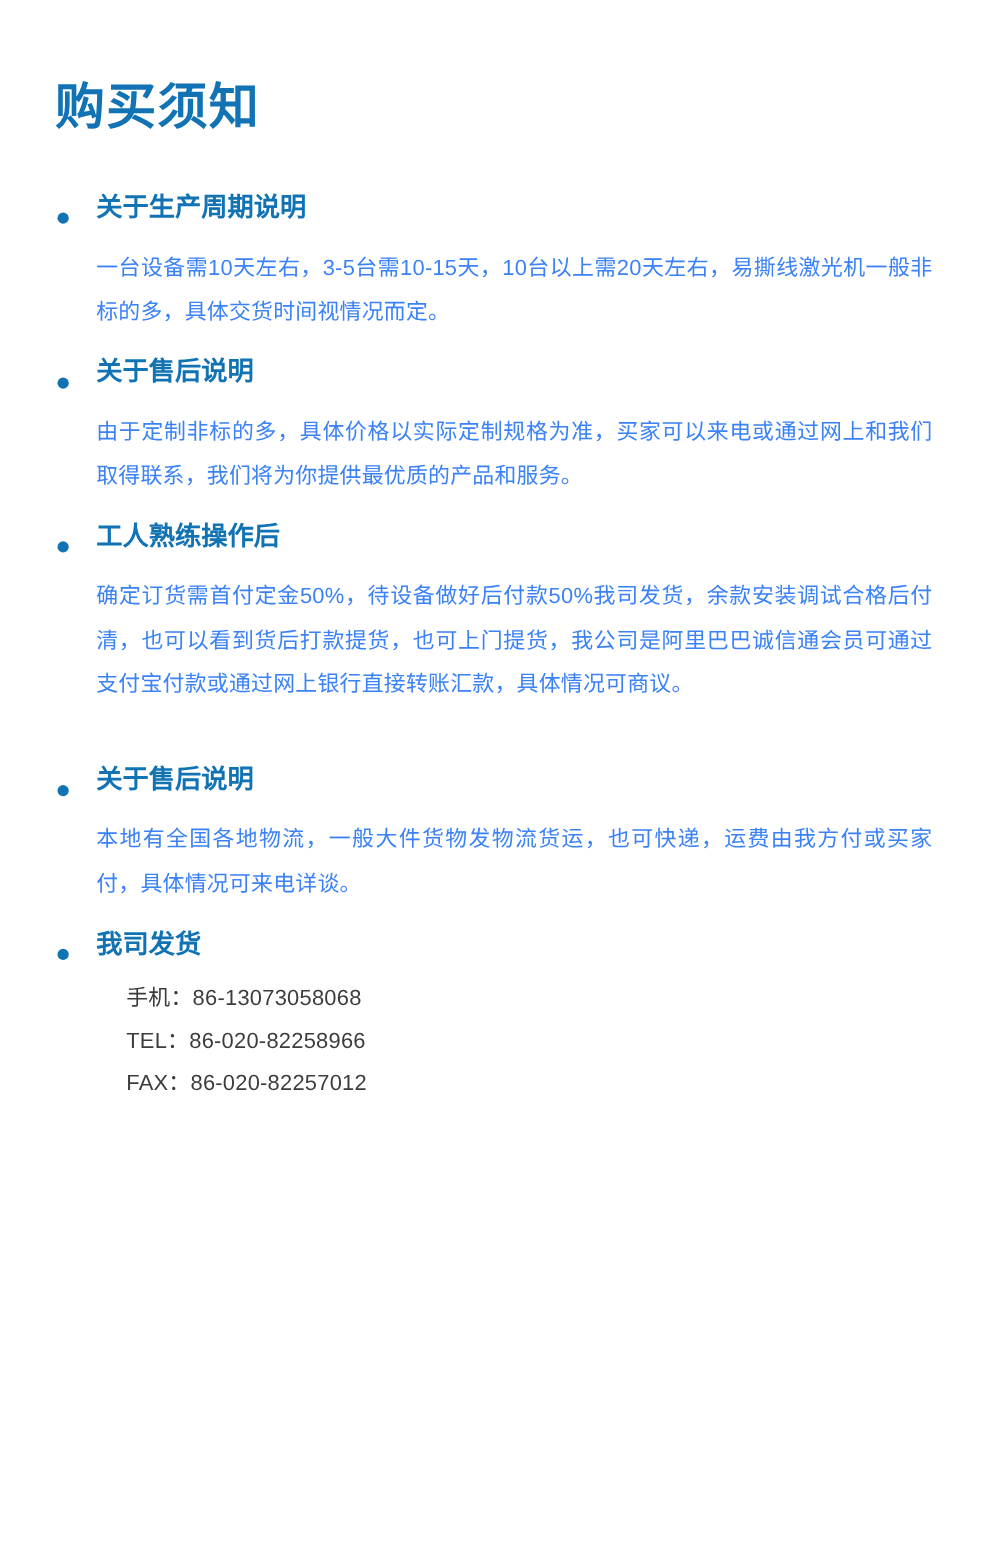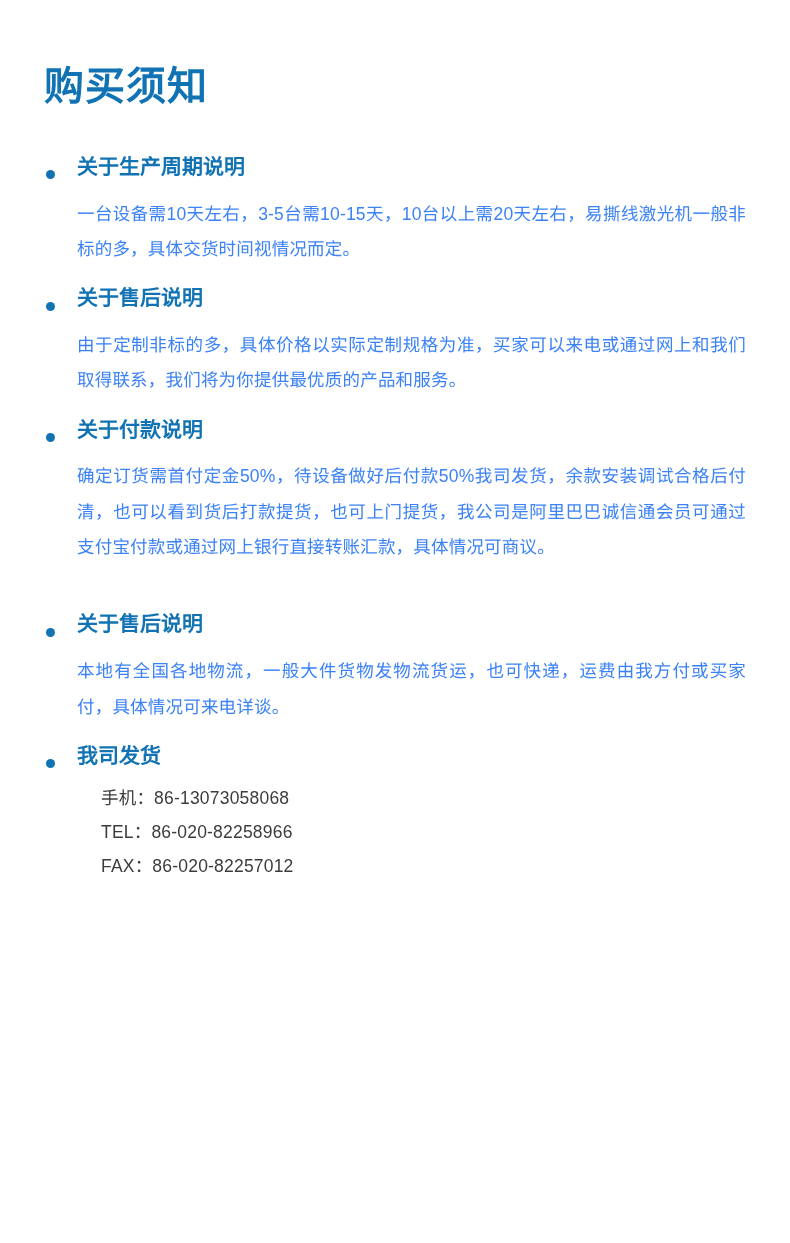--- a/index.html
+++ b/index.html
@@ -95,21 +95,21 @@
     <div class="section-head">
       <span class="bullet"></span>
       <span class="section-title">关于售后说明</span>
     </div>
     <p class="section-body">由于定制非标的多，具体价格以实际定制规格为准，买家可以来电或通过网上和我们取得联系，我们将为你提供最优质的产品和服务。</p>
   </div>
 
   <div class="section gap-after">
     <div class="section-head">
       <span class="bullet"></span>
-      <span class="section-title">关于付款说明</span>
+      <span class="section-title">工人熟练操作后</span>
     </div>
     <p class="section-body">确定订货需首付定金50%，待设备做好后付款50%我司发货，余款安装调试合格后付清，也可以看到货后打款提货，也可上门提货，我公司是阿里巴巴诚信通会员可通过支付宝付款或通过网上银行直接转账汇款，具体情况可商议。</p>
   </div>
 
   <div class="section">
     <div class="section-head">
       <span class="bullet"></span>
       <span class="section-title">关于售后说明</span>
     </div>
     <p class="section-body">本地有全国各地物流，一般大件货物发物流货运，也可快递，运费由我方付或买家付，具体情况可来电详谈。</p>

